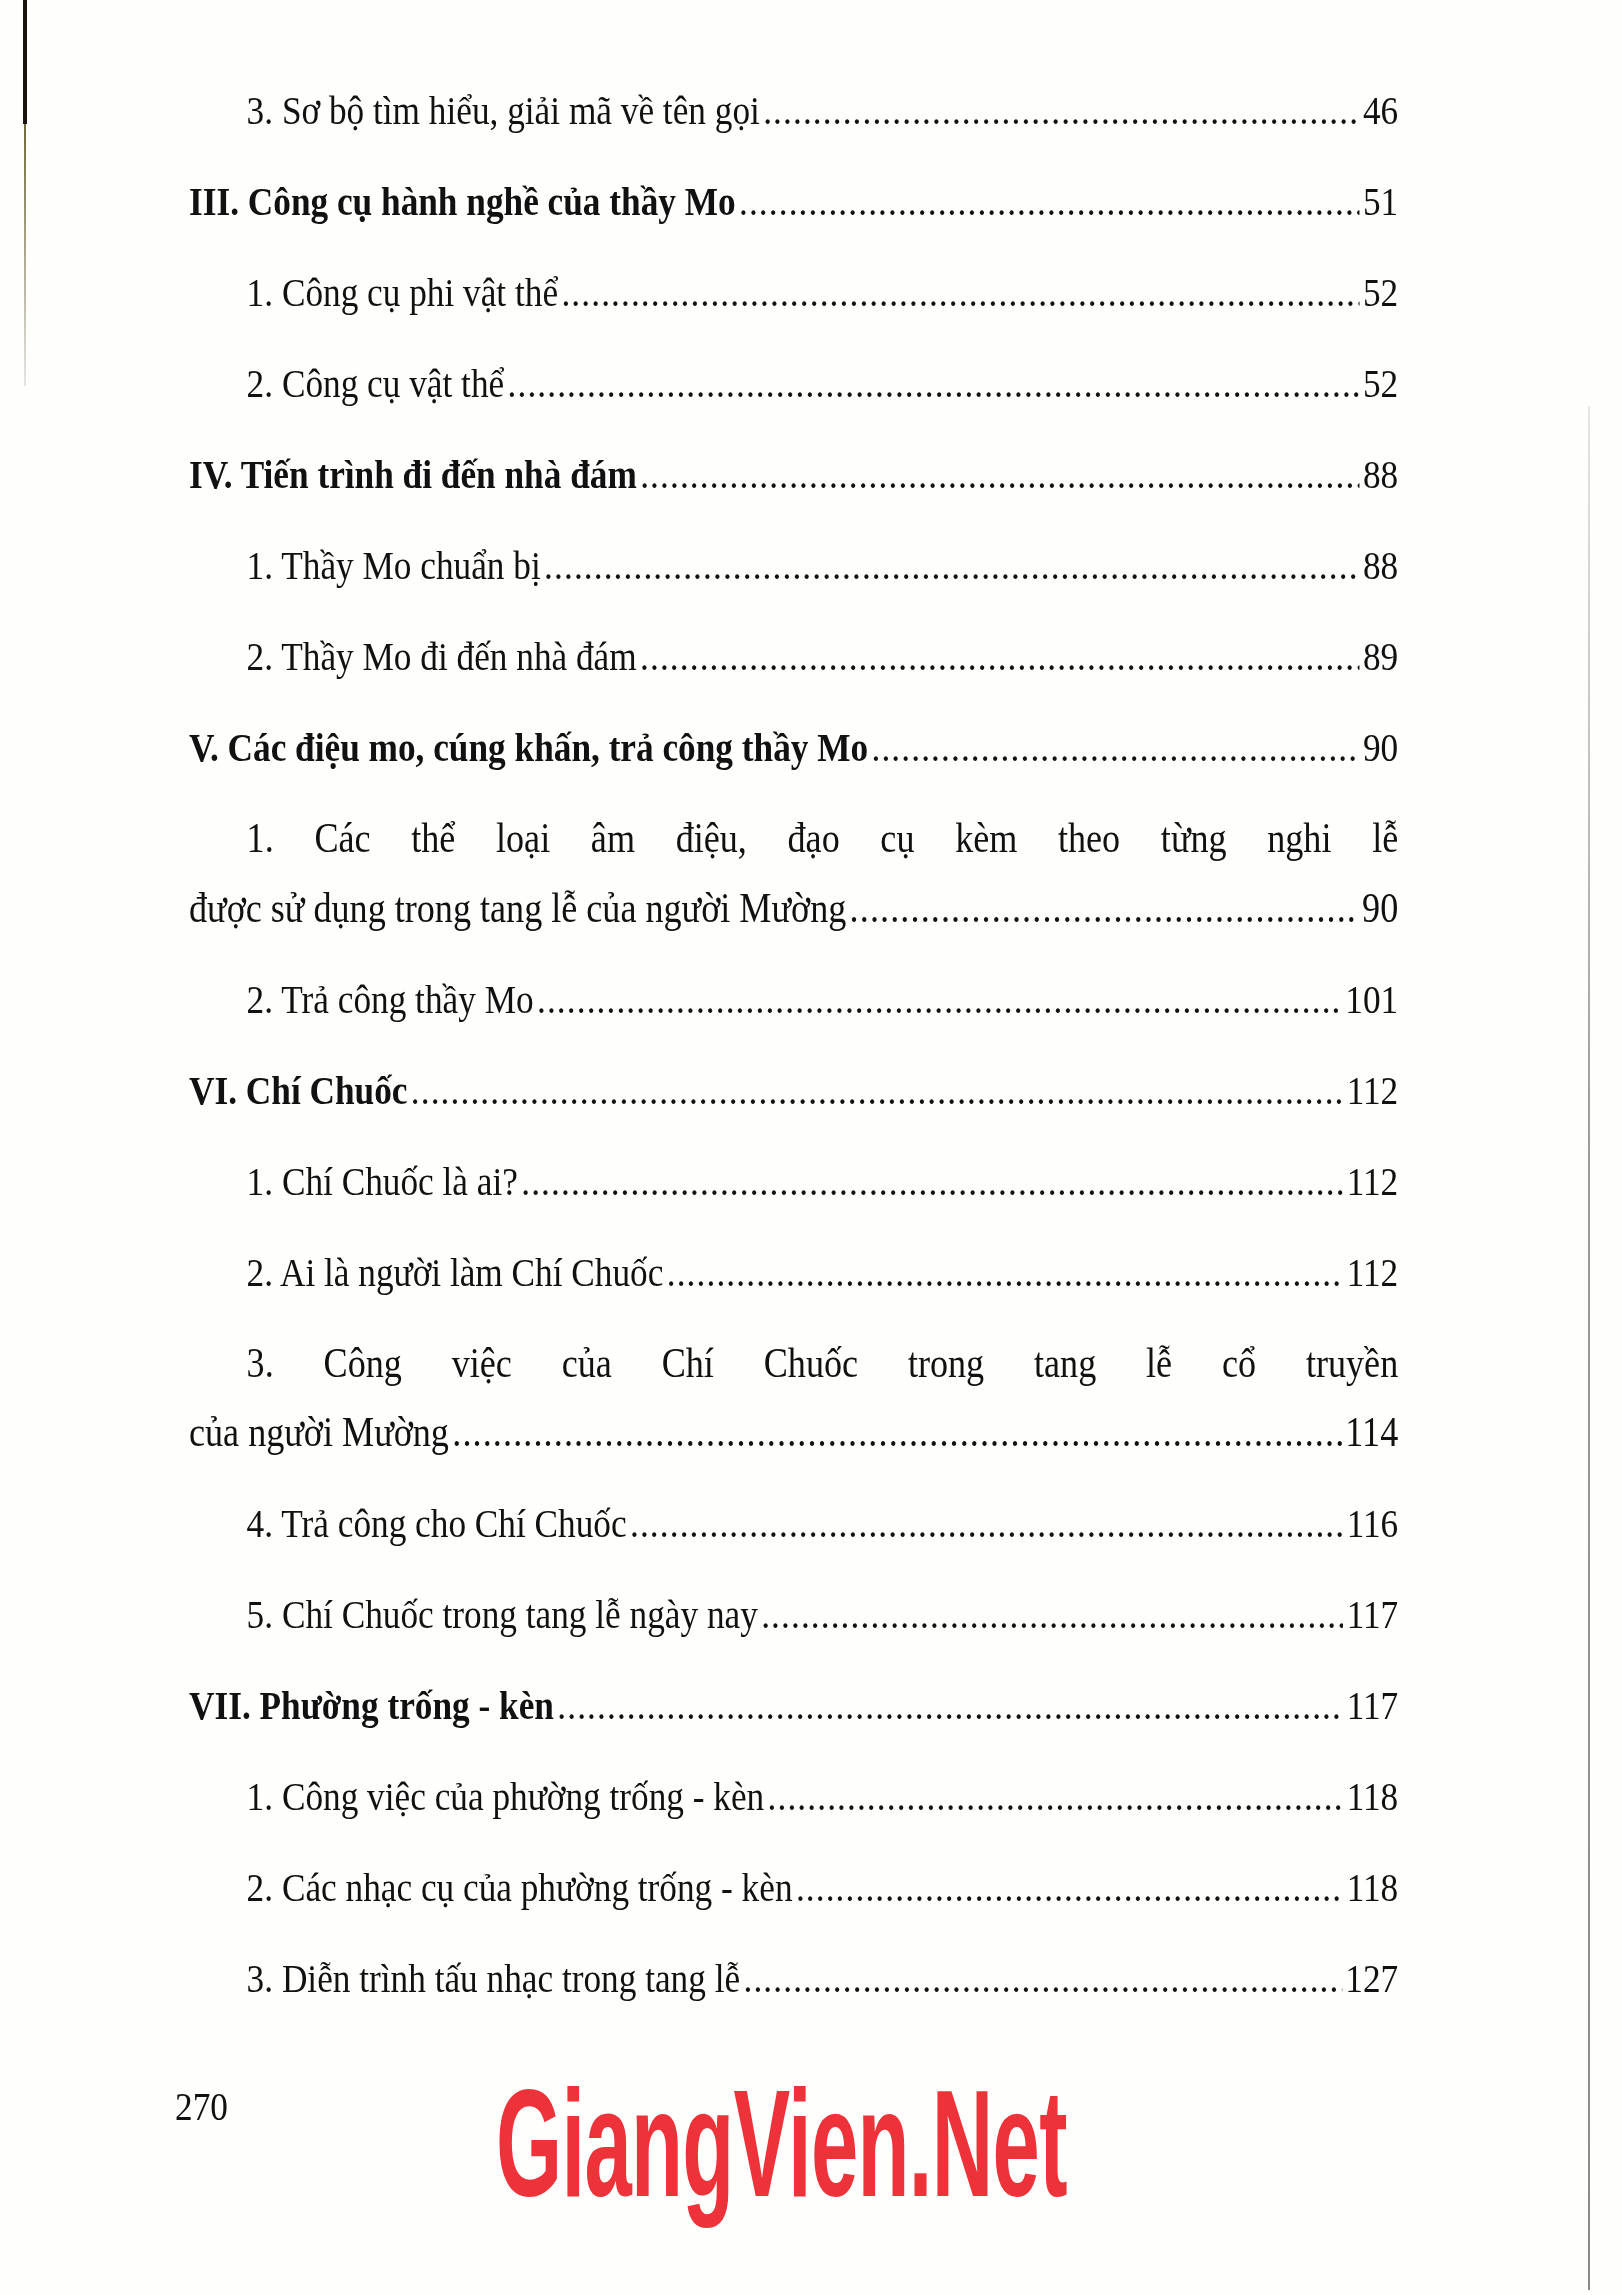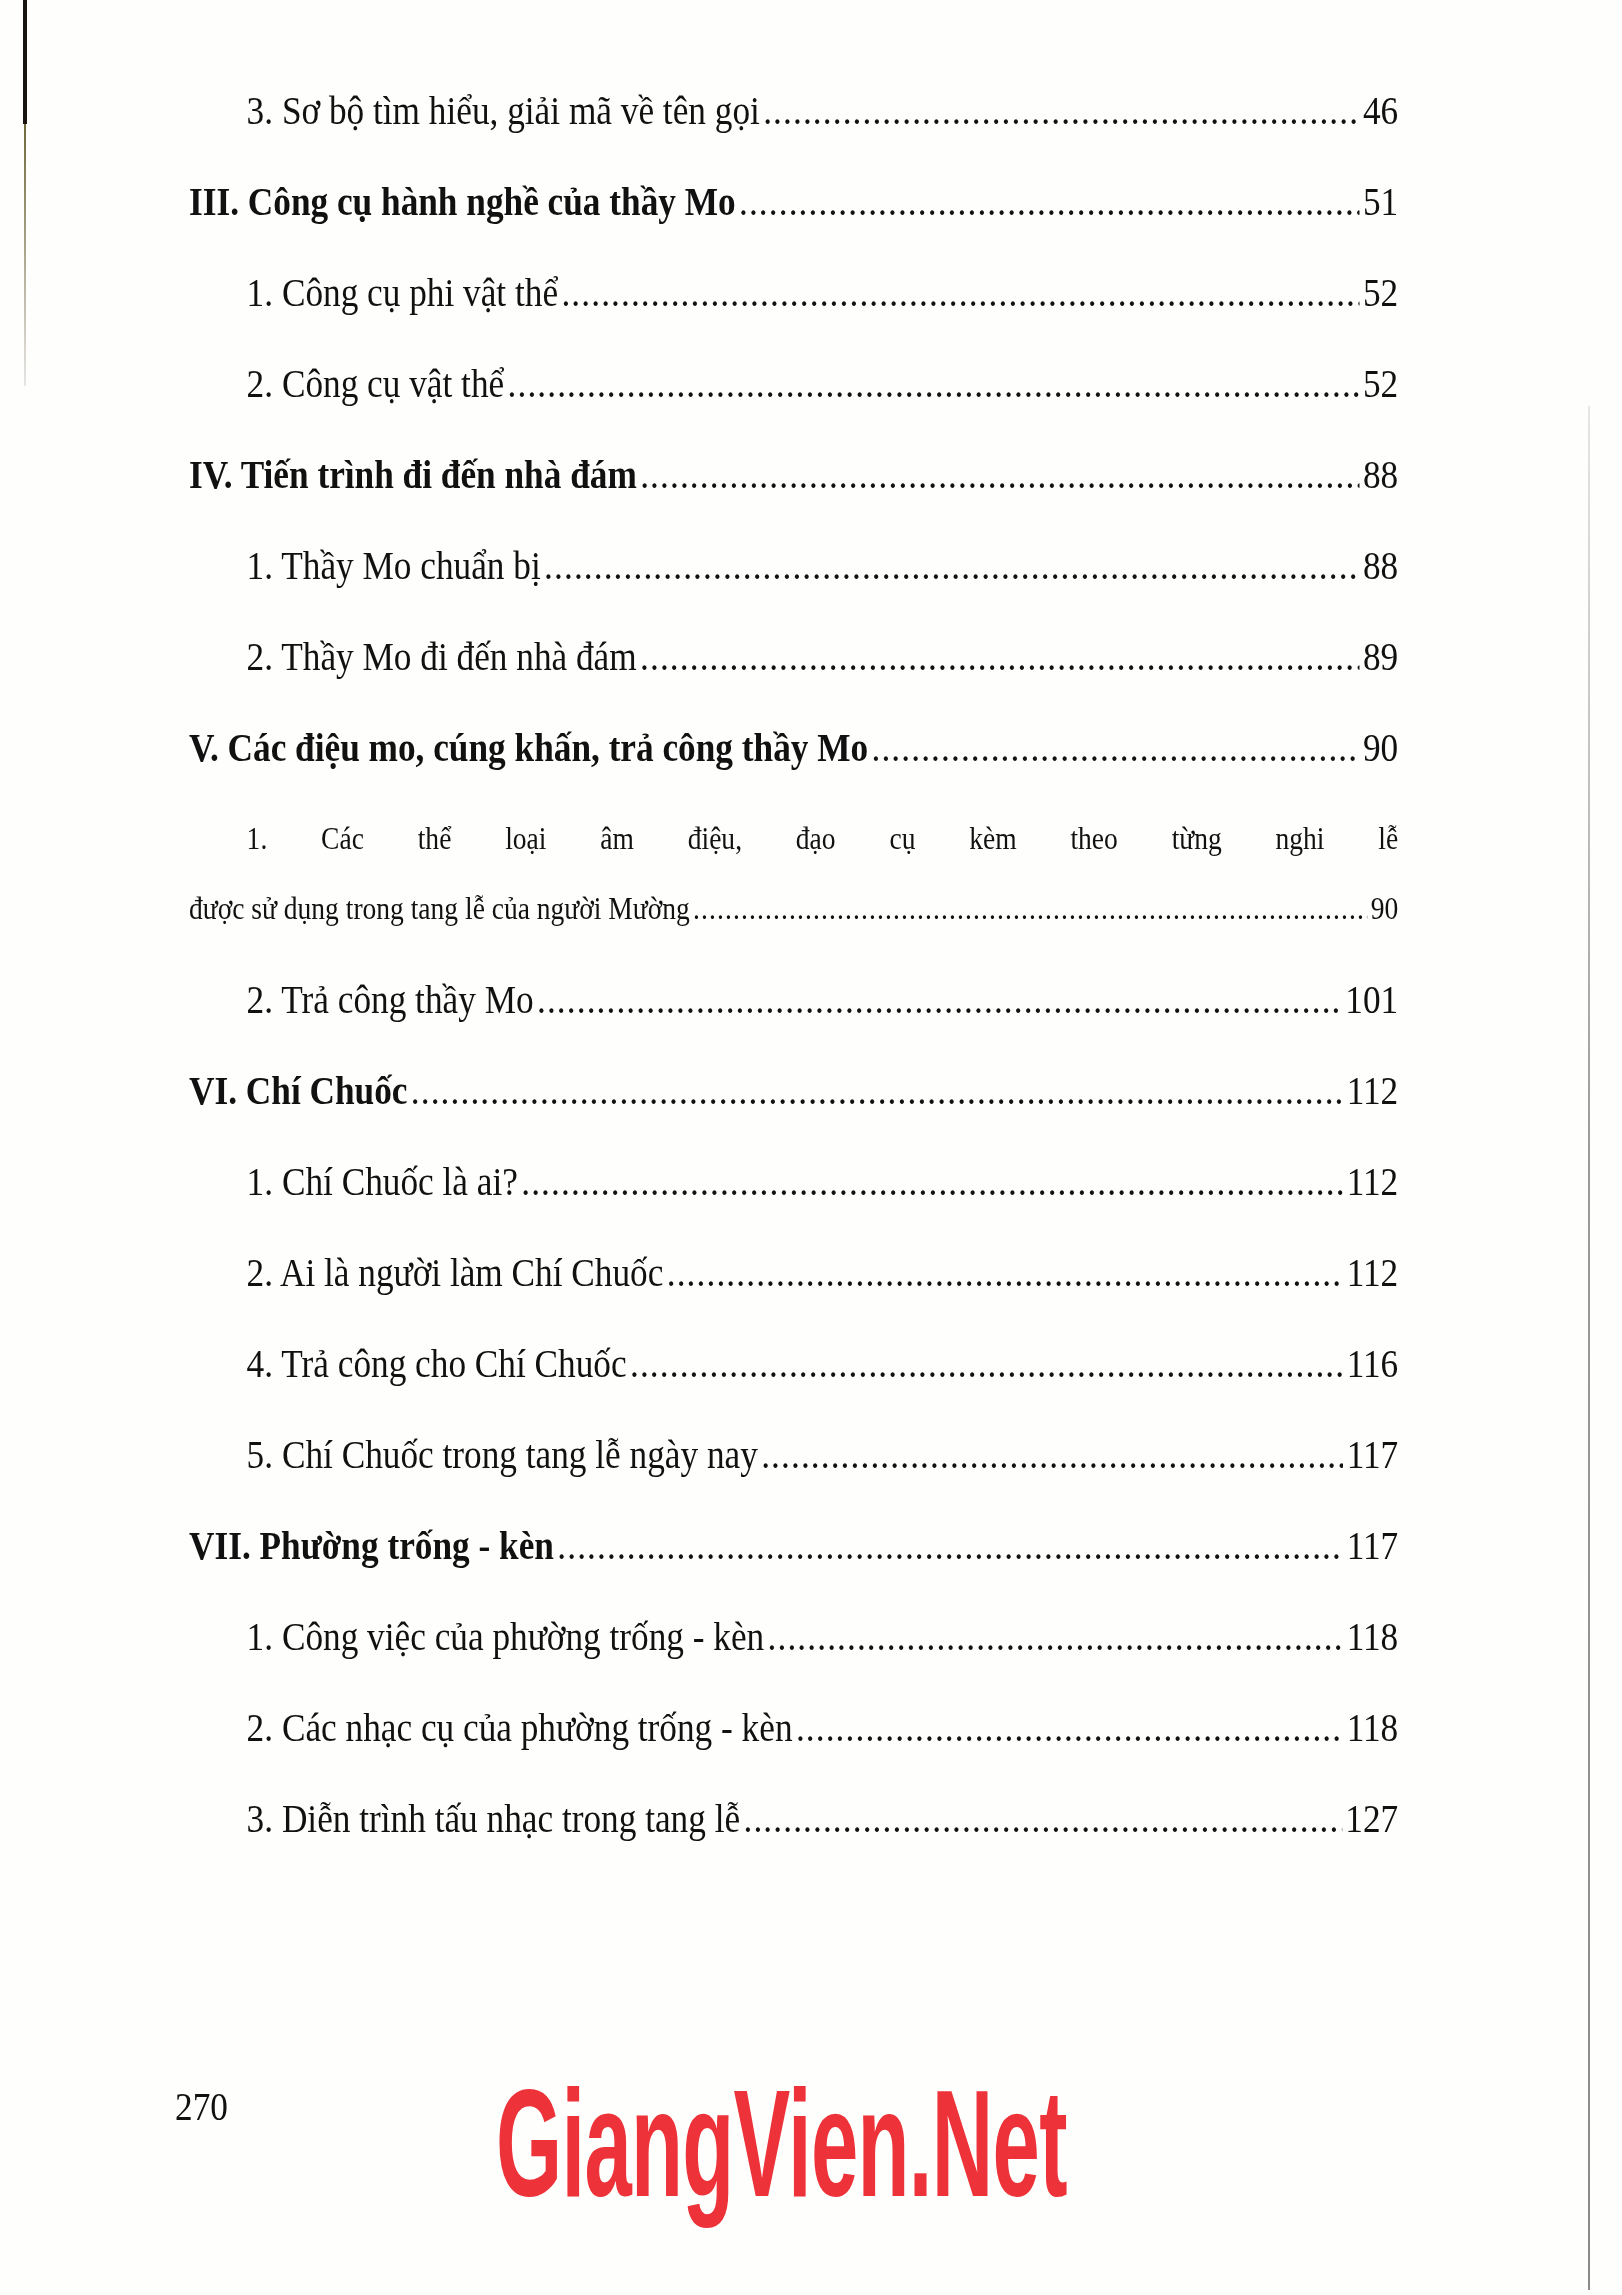--- a/index.html
+++ b/index.html
@@ -65,21 +65,21 @@
       margin: 0 3.9px;
       font-weight: normal;
       letter-spacing: 1.3px;
     }
     .entry .leader::after {
       content: "..............................................................................................................................................................................................................";
     }
     .entry .page { flex: 0 0 auto; font-weight: normal; }
     .entry.level-1 .page { font-weight: normal; }
     .wrap-entry {
-      font-size: 32px;
+      font-size: 42px;
       line-height: 50px;
       margin-top: 41px;
     }
     .wrap-entry .first-line {
       padding-left: 67px;
       text-align: justify;
       text-align-last: justify;
       white-space: nowrap;
       transform: scaleX(0.86);
       transform-origin: left;
@@ -210,20 +210,28 @@
     <span class="leader"></span>
     <span class="page">112</span>
   </div>
 
   <div class="entry level-2">
     <span class="title">2. Ai là người làm Chí Chuốc</span>
     <span class="leader"></span>
     <span class="page">112</span>
   </div>
 
+  <div class="wrap-entry">
+    <div class="first-line">3. Công việc của Chí Chuốc trong tang lễ cổ truyền</div>
+    <div class="second-line">
+      <span class="title">của người Mường</span>
+      <span class="leader"></span>
+      <span class="page">114</span>
+    </div>
+  </div>
 
   <div class="entry level-2">
     <span class="title">4. Trả công cho Chí Chuốc</span>
     <span class="leader"></span>
     <span class="page">116</span>
   </div>
 
   <div class="entry level-2">
     <span class="title">5. Chí Chuốc trong tang lễ ngày nay</span>
     <span class="leader"></span>

